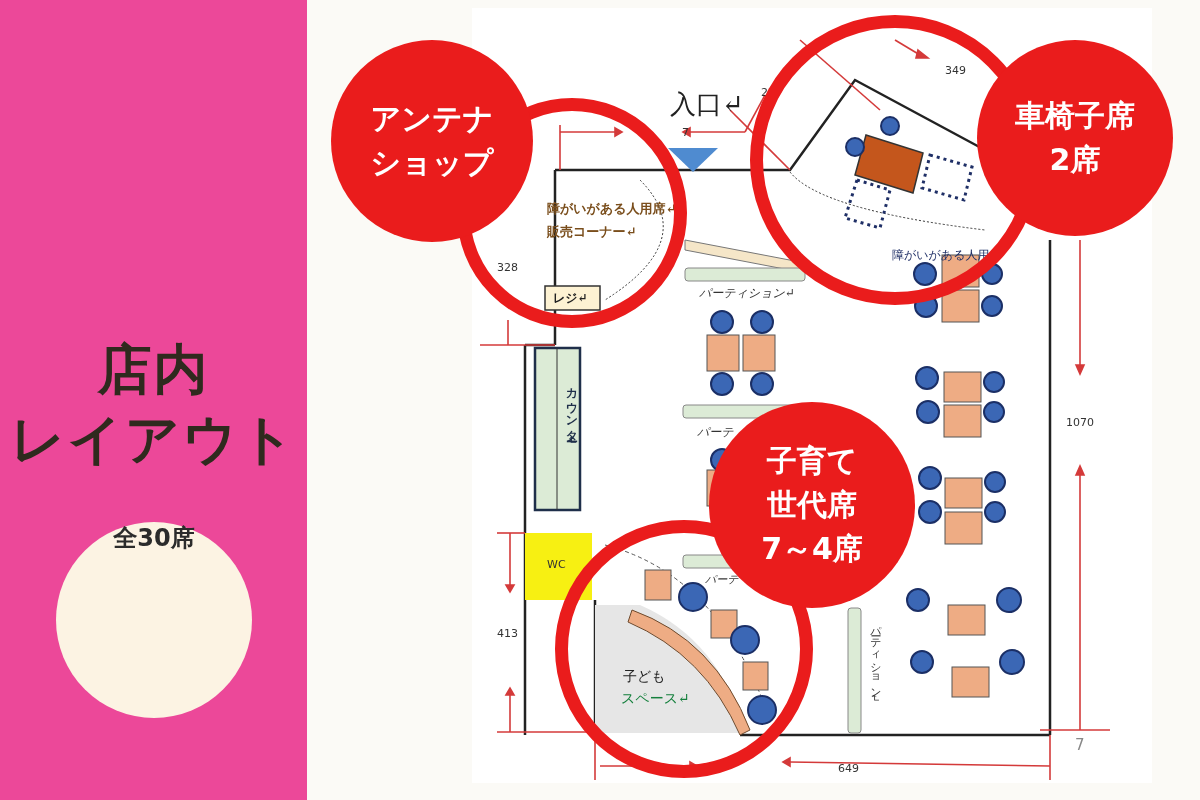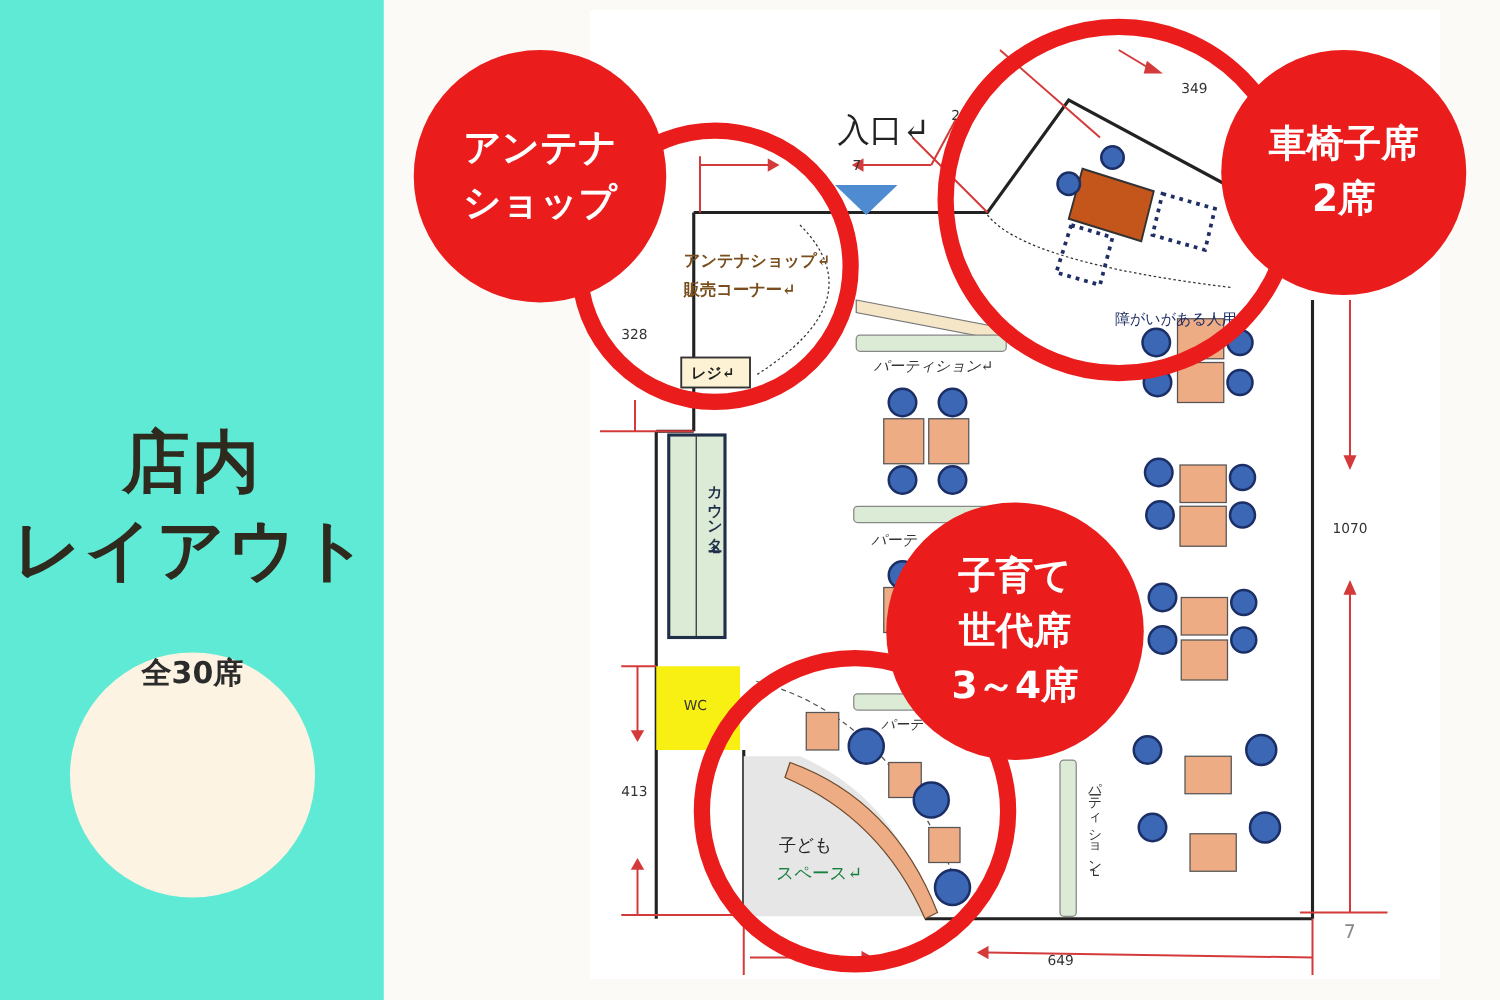--- a/index.html
+++ b/index.html
@@ -1,17 +1,17 @@
 <!DOCTYPE html>
 <html><head>
 <meta charset="utf-8">
 <style>
   html, body { margin:0; padding:0; }
   body { width:1200px; height:800px; position:relative; overflow:hidden; background:#fbfaf6; font-family:"DejaVu Sans", sans-serif; }
-  .left-panel { position:absolute; left:0; top:0; width:307px; height:800px; background:#5eead4; }
+  .left-panel { position:absolute; left:0; top:0; width:307px; height:800px; background:#ec4899; }
   .title { position:absolute; left:0; width:307px; top:335px; text-align:center; color:#2f2a1e; font-weight:bold; font-size:54px; line-height:70px; letter-spacing:2px; font-family:"DejaVu Sans", sans-serif; }
   .seat-circle { position:absolute; left:56px; top:522px; width:196px; height:196px; border-radius:50%; background:#fcf3e3; display:flex; align-items:flex-start; justify-content:center; }
   .seat-circle span { font-size:24px; font-weight:bold; color:#2b2b2b; }
   .plan-area { position:absolute; left:307px; top:0; width:893px; height:800px; }
   .plan-area svg { position:absolute; left:0; top:0; }
   .callout { position:absolute; border-radius:50%; background:#ea1c1c; color:#fff; display:flex; flex-direction:column; align-items:center; justify-content:center; text-align:center; font-weight:bold; font-size:30px; line-height:44px; }
   .callout span { display:block; white-space:nowrap; }
   .ring { position:absolute; border-radius:50%; border:13px solid #ea1c1c; box-sizing:border-box; }
   .plan-label { position:absolute; font-family:"DejaVu Serif", serif; white-space:nowrap; }
 </style>
@@ -158,21 +158,21 @@
       <polygon points="930,155 972,167 964,200 922,188"></polygon>
       <polygon points="857,180 890,190 880,228 845,218"></polygon>
     </g>
     <g fill="#3b67b5" stroke="#1b2f66" stroke-width="2">
       <circle cx="890" cy="126" r="9"></circle>
       <circle cx="855" cy="147" r="9"></circle>
     </g>
   </svg>
 
   <div class="plan-label" style="left:363px;top:87px;font-size:26px;color:#222;">入口↵</div>
-  <div class="plan-label" style="left:240px;top:200px;font-size:13px;color:#7a4e1c;font-weight:bold;">アンテナショップ↵</div>
+  <div class="plan-label" style="left:240px;top:200px;font-size:13px;color:#7a4e1c;font-weight:bold;">障がいがある人用席↵</div>
   <div class="plan-label" style="left:240px;top:223px;font-size:13px;color:#7a4e1c;font-weight:bold;">販売コーナー↵</div>
   <div class="plan-label" style="left:246px;top:290px;font-size:12px;color:#222;font-weight:bold;">レジ↵</div>
   <div class="plan-label" style="left:256px;top:380px;font-size:12px;color:#1f2f4a;font-weight:bold;writing-mode:vertical-rl;">カウンター↵</div>
   <div class="plan-label" style="left:240px;top:558px;font-size:11px;color:#333;font-family:'DejaVu Sans',sans-serif;">WC</div>
   <div class="plan-label" style="left:392px;top:285px;font-size:12px;color:#333;font-style:italic;">パーティション↵</div>
   <div class="plan-label" style="left:390px;top:424px;font-size:12px;color:#333;font-style:italic;">パーテ</div>
   <div class="plan-label" style="left:398px;top:572px;font-size:11px;color:#333;font-style:italic;">パーテ</div>
   <div class="plan-label" style="left:560px;top:618px;font-size:11px;color:#333;writing-mode:vertical-rl;">パーティション↵</div>
   <div class="plan-label" style="left:585px;top:204px;font-size:12px;color:#1f2f66;font-weight:normal;margin-top:43px;">障がいがある人用席</div>
   <div class="plan-label" style="left:316px;top:668px;font-size:14px;color:#222;">子ども</div>
@@ -196,15 +196,15 @@
     <span>アンテナ</span>
     <span>ショップ</span>
   </div>
   <div class="callout" style="left:670px;top:40px;width:196px;height:196px;">
     <span>車椅子席</span>
     <span>2席</span>
   </div>
   <div class="callout" style="left:402px;top:402px;width:206px;height:206px;">
     <span>子育て</span>
     <span>世代席</span>
-    <span>3～4席</span>
+    <span>7～4席</span>
   </div>
 </div>
 
 </body></html>

